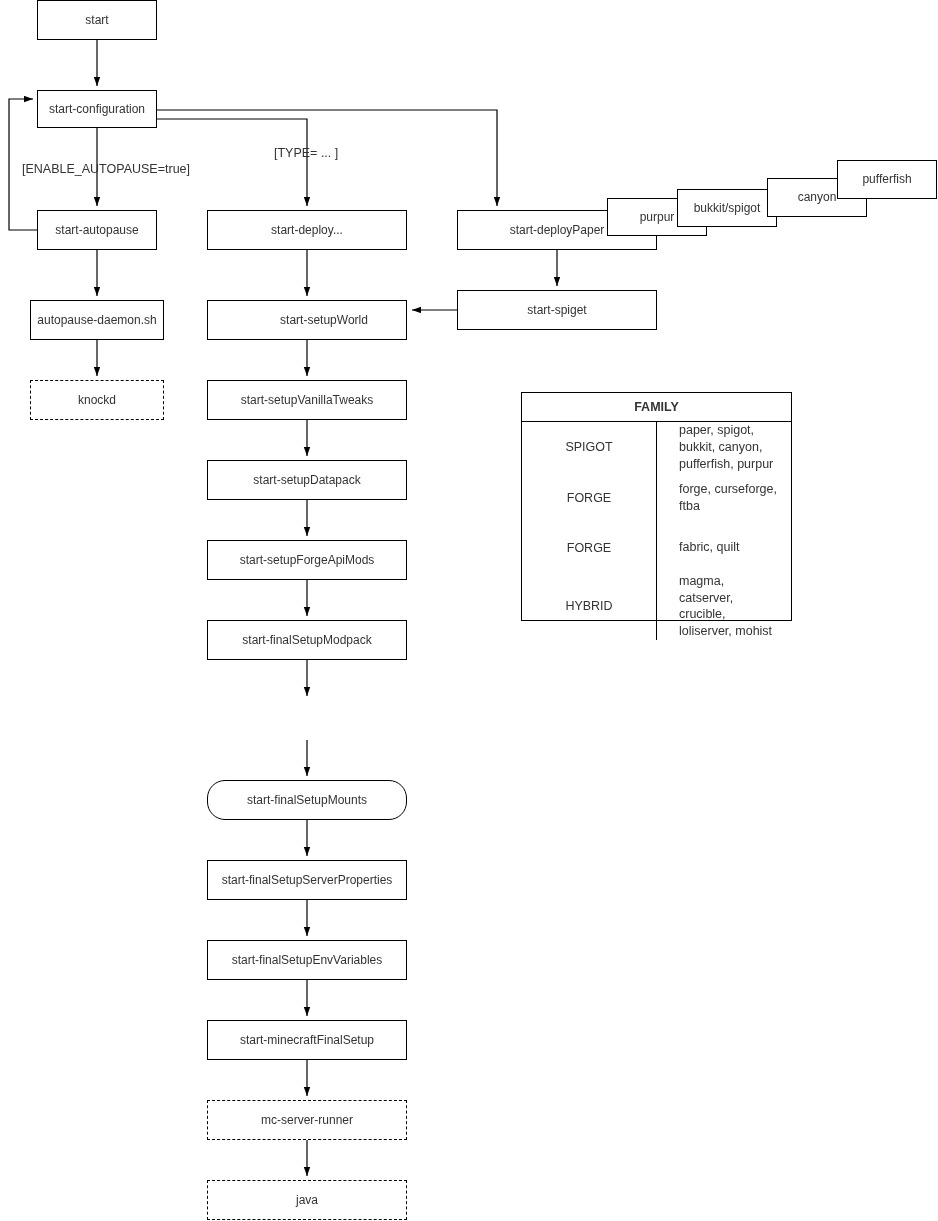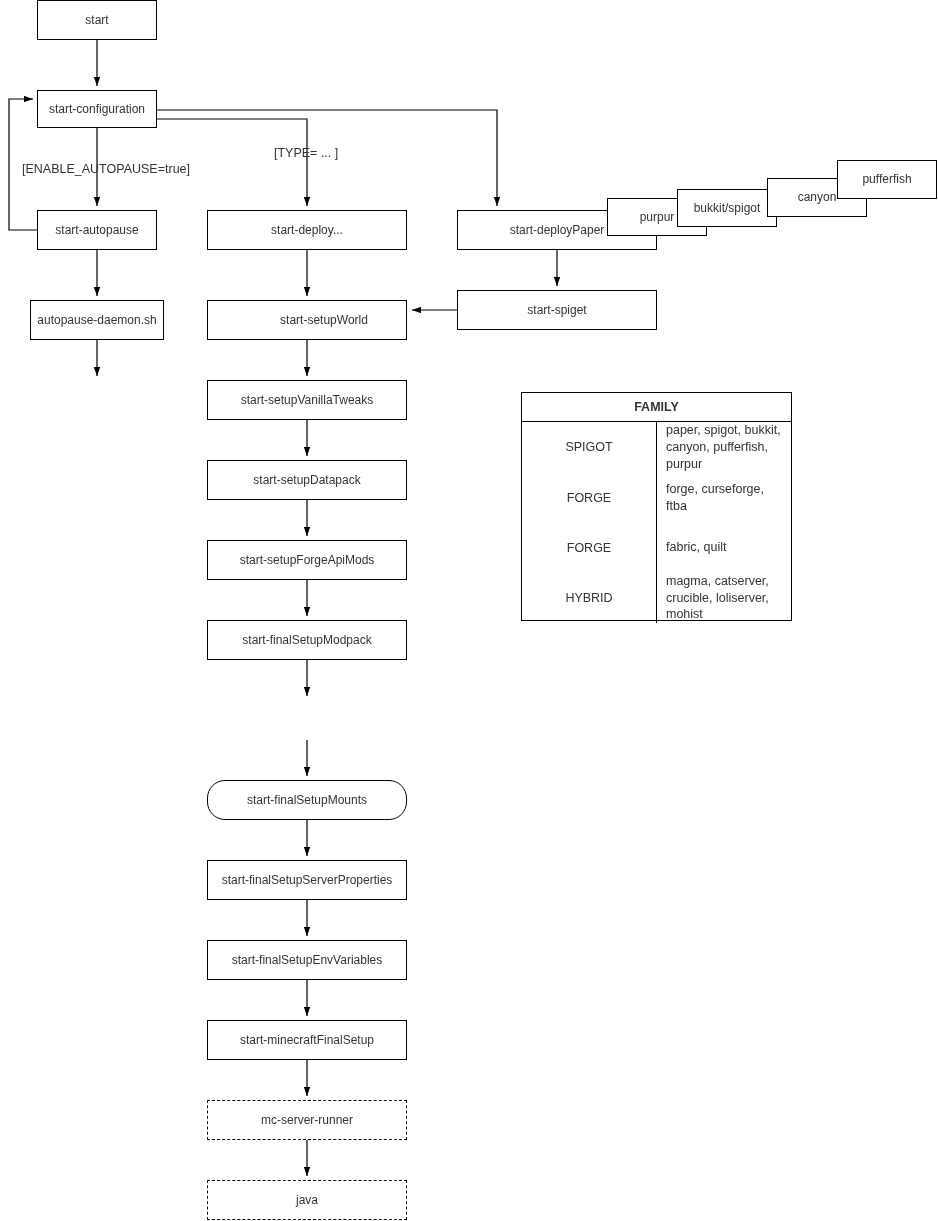--- a/index.html
+++ b/index.html
@@ -92,21 +92,21 @@
     text-align: center;
     vertical-align: middle;
     padding: 0;
   }
   #family-table td.fam-val {
     border: none;
     font-size: 12.5px;
     color: #333333;
     text-align: left;
     vertical-align: middle;
-    padding: 0 10px 0 9px;
+    padding: 0 10px 0 22px;
     line-height: 1.35;
   }
   #family-table tr.fam-row { height: 50px; }
 </style>
 </head>
 <body>
 
 <div id="canvas">
 
   <svg id="edges" viewBox="0 0 938 1221" width="938" height="1221" xmlns="http://www.w3.org/2000/svg">
@@ -159,20 +159,23 @@
   </div>
 
   <div class="node" style="left:37px;  top:210px;  width:120px; height:40px;">
     <span>start-autopause</span>
   </div>
 
   <div class="node" style="left:30px;  top:300px;  width:134px; height:40px;">
     <span>autopause-daemon.sh</span>
   </div>
 
+  <div class="node dashed" style="left:30px;  top:380px;  width:134px; height:40px;">
+    <span>knockd</span>
+  </div>
 
   <div class="node" style="left:207px; top:210px;  width:200px; height:40px;">
     <span>start-deploy...</span>
   </div>
 
   <div class="node" style="left:207px; top:300px;  width:200px; height:40px;padding-left:38px;">
     <span>start-setupWorld</span>
   </div>
 
   <div class="node" style="left:207px; top:380px;  width:200px; height:40px;">

